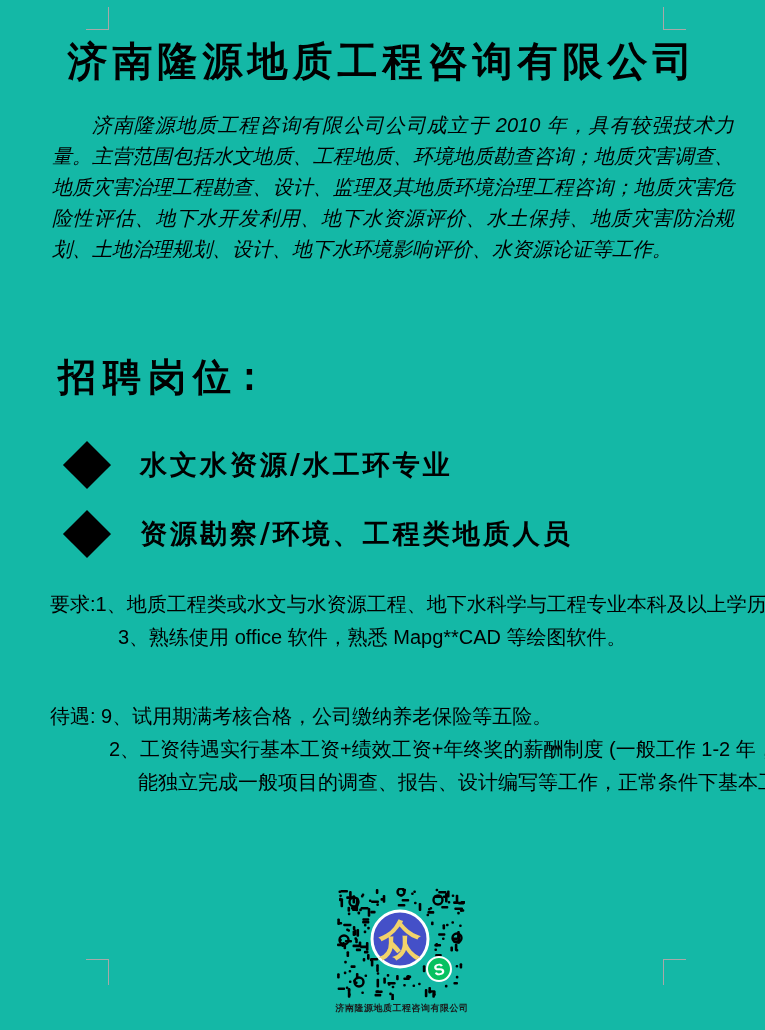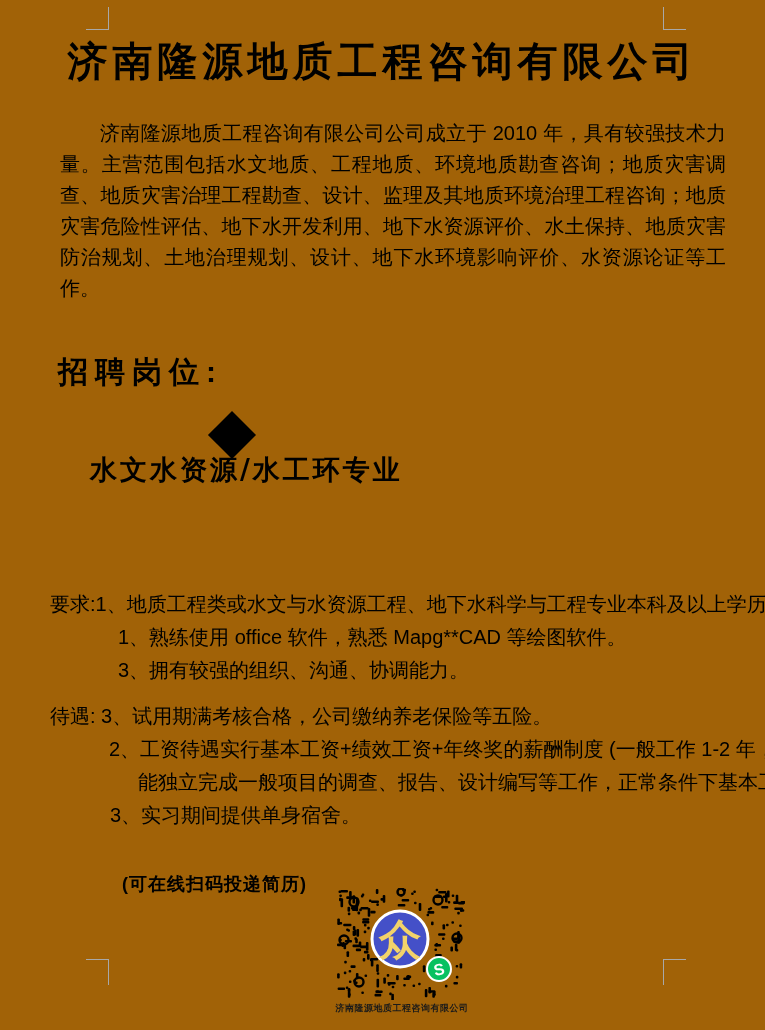--- a/index.html
+++ b/index.html
@@ -1,19 +1,19 @@
 <!DOCTYPE html>
 <html><head>
 <meta charset="utf-8">
 <style>
   html,body{margin:0;padding:0;background:#fff;}
   .page{
     position:relative;
     width:765px;height:1030px;
-    background:#a16207;
+    background:#14b8a6;
     overflow:hidden;
     font-family:"Liberation Sans", sans-serif;
     color:#000;
   }
   
   .crop{position:absolute;width:22px;height:22px;border:0 solid #a8a8a8;}
   .crop.tl{left:86px;top:7px;border-right-width:1.5px;border-bottom-width:1.5px;}
   .crop.tr{left:663px;top:7px;border-left-width:1.5px;border-bottom-width:1.5px;}
   .crop.bl{left:86px;top:959px;border-right-width:1.5px;border-top-width:1.5px;height:25px;}
   .crop.br{left:663px;top:959px;border-left-width:1.5px;border-top-width:1.5px;height:25px;}
@@ -22,33 +22,33 @@
     position:absolute;top:34px;left:0;width:100%;
     text-align:center;
     font-family:"DejaVu Serif", serif;
     font-size:40px;font-weight:900;letter-spacing:5px;
     white-space:nowrap;
   }
   .intro{
     position:absolute;top:106px;left:48px;width:690px;
     font-size:20px;line-height:31px;text-align:justify;
   }
-  .intro p{margin:12px;text-indent:2em;}
+  .intro p{margin:4px;text-indent:2em;font-style:italic;}
 
   .recruit-heading{
     position:absolute;top:352px;left:58px;
-    font-family:Liberation Sans, sans-serif;
-    font-size:30px;font-weight:900;letter-spacing:7px;
+    font-family:Liberation Mono, monospace;
+    font-size:38px;font-weight:900;letter-spacing:7px;
     white-space:nowrap;
   }
   .bullet-row{
     position:absolute;left:62px;height:54px;
     display:flex;align-items:center;
   }
-  .bullet-row.b1{top:418px;flex-direction:column;}
+  .bullet-row.b1{top:438px;}
   .bullet-row.b2{top:507px;}
   .diamond{
     width:34px;height:34px;background:#000;
     transform:rotate(45deg);
     margin:0 8px;flex:0 0 auto;
   }
   .bullet-text{
     margin-left:28px;
     font-family:"DejaVu Serif", serif;
     font-size:27px;font-weight:900;letter-spacing:3px;
@@ -93,35 +93,36 @@
     <p>济南隆源地质工程咨询有限公司公司成立于 2010 年，具有较强技术力量。主营范围包括水文地质、工程地质、环境地质勘查咨询；地质灾害调查、地质灾害治理工程勘查、设计、监理及其地质环境治理工程咨询；地质灾害危险性评估、地下水开发利用、地下水资源评价、水土保持、地质灾害防治规划、土地治理规划、设计、地下水环境影响评价、水资源论证等工作。</p>
   </div>
 
   <div class="recruit-heading">招聘岗位:</div>
 
   <div class="bullet-row b1">
     <span class="diamond"></span>
     <span class="bullet-text">水文水资源/水工环专业</span>
   </div>
 
+  <div class="bullet-row b2">
+    <span class="diamond"></span>
+    <span class="bullet-text">资源勘察/环境、工程类地质人员</span>
+  </div>
 
   <div class="req-block">
     <div class="line">要求:1、地质工程类或水文与水资源工程、地下水科学与工程专业本科及以上学历。</div>
-    <div class="line ind">1、熟练使用 office 软件，熟悉 Mapg**CAD 等绘图软件。</div>
-    <div class="line ind">3、拥有较强的组织、沟通、协调能力。</div>
+    <div class="line ind">3、熟练使用 office 软件，熟悉 Mapg**CAD 等绘图软件。</div>
   </div>
 
   <div class="ben-block">
-    <div class="line">待遇: 3、试用期满考核合格，公司缴纳养老保险等五险。</div>
+    <div class="line">待遇: 9、试用期满考核合格，公司缴纳养老保险等五险。</div>
     <div class="line ind1">2、工资待遇实行基本工资+绩效工资+年终奖的薪酬制度 (一般工作 1-2 年，</div>
     <div class="line ind2">能独立完成一般项目的调查、报告、设计编写等工作，正常条件下基本工</div>
-    <div class="line ind3">3、实习期间提供单身宿舍。</div>
-  </div>
-
-  <div class="qr-note">(可在线扫码投递简历)</div>
+  </div>
+
 
   <div class="qr-wrap">
     <svg width="128" height="112" viewBox="0 0 128 112" xmlns="http://www.w3.org/2000/svg">
       <g id="qr-dots" fill="#000">
           <rect x="0.0" y="55.6" width="5.3" height="2.6" rx="1"></rect>
           <rect x="24.3" y="103.4" width="2.6" height="2.6" rx="1"></rect>
           <rect x="31.9" y="11.4" width="2.6" height="2.6" rx="1"></rect>
           <rect x="30.7" y="20.0" width="2.6" height="8.7" rx="1"></rect>
           <rect x="66.3" y="89.5" width="6.2" height="2.6" rx="1"></rect>
           <rect x="16.2" y="91.4" width="2.6" height="2.6" rx="1"></rect>

